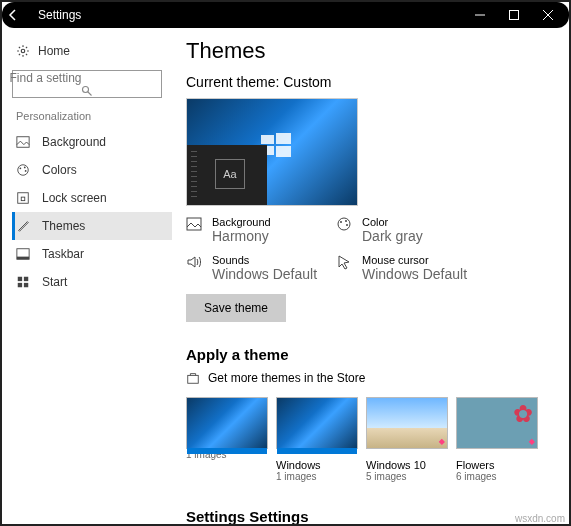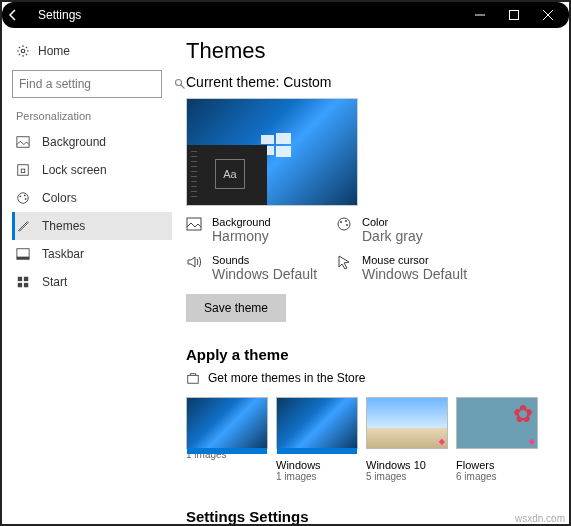--- a/index.html
+++ b/index.html
@@ -6,21 +6,21 @@
   body { font-family: "Segoe UI", sans-serif; font-size: 12px; background: #fff; color: #000; width: 571px; height: 526px; overflow: hidden; }
   .window { border: 2px solid #222; width: 571px; height: 526px; display: flex; flex-direction: column; background: #fff; }
   .titlebar { background: #000; color: #fff; height: 26px; display: flex; align-items: center; padding: 0 4px; border-radius: 12px; }
   .titlebar .back { width: 24px; text-align: center; cursor: pointer; }
   .titlebar .title { margin-left: 8px; font-size: 12px; }
   .titlebar .spacer { flex: 1; }
   .titlebar .wnd-btn { width: 34px; height: 26px; display: flex; align-items: center; justify-content: center; cursor: pointer; }
   .content { flex: 1; display: flex; overflow: hidden; }
   .sidebar { width: 170px; padding: 10px 0 0 10px; color: #333; }
   .home-row { display: flex; align-items: center; gap: 8px; padding: 6px 4px; cursor: pointer; }
-  .search-box { margin: 6px 10px 12px 0; height: 28px; border: 1px solid #999; display: flex; align-items: center; padding: 0 6px; color: #777; }
+  .search-box { margin: 6px 10px 12px 0; height: 28px; border: 1px solid #999; display: flex; align-items: center; padding: 0 6px; color: #777; flex-direction: column; }
   .search-box input { border: none; outline: none; flex: 1; font-size: 12px; color: #333; background: transparent; }
   .search-box .sicon { color: #777; }
   .section-label { color: #777; font-size: 11px; margin: 4px 0 6px 4px; }
   .nav-item { display: flex; align-items: center; gap: 10px; padding: 7px 4px; cursor: pointer; }
   .nav-item.selected { background: #e6e6e6; border-left: 3px solid #0078d7; padding-left: 1px; }
   .nav-item .ico { width: 16px; text-align: center; color: #444; }
   .main { flex: 1; padding: 10px 16px 0 14px; overflow-y: auto; }
   h1.page-title { font-size: 22px; font-weight: 400; margin-bottom: 10px; }
   .subhead { font-size: 14px; margin: 6px 0 8px 0; }
   .preview { width: 172px; height: 108px; background: linear-gradient(135deg, #0a3a66 0%, #1270c8 40%, #3aa0ff 55%, #0a3a66 100%); position: relative; border: 1px solid #ccc; }
@@ -109,36 +109,36 @@
             <svg width="14" height="14" viewBox="0 0 16 16">
               <rect x="1" y="2" width="14" height="12" stroke="#444" fill="none"></rect>
               <path d="M1 11 L5 7 L9 11 L12 8 L15 11" stroke="#444" fill="none"></path>
             </svg>
           </span>
         <span>Background</span>
       </div>
       <div class="nav-item">
         <span class="ico">
             <svg width="14" height="14" viewBox="0 0 16 16">
-              <rect x="2" y="2" width="12" height="12" stroke="#444" fill="none"></rect>
-              <rect x="6" y="7" width="4" height="4" stroke="#444" fill="none"></rect>
-            </svg>
-          </span>
-        <span>Lock screen</span>
-      </div>
-      <div class="nav-item">
-        <span class="ico">
-            <svg width="14" height="14" viewBox="0 0 16 16">
               <circle cx="8" cy="8" r="6" stroke="#444" fill="none"></circle>
               <circle cx="5" cy="6" r="1" fill="#444"></circle>
               <circle cx="10" cy="5" r="1" fill="#444"></circle>
               <circle cx="11" cy="9" r="1" fill="#444"></circle>
             </svg>
           </span>
         <span>Colors</span>
+      </div>
+      <div class="nav-item">
+        <span class="ico">
+            <svg width="14" height="14" viewBox="0 0 16 16">
+              <rect x="2" y="2" width="12" height="12" stroke="#444" fill="none"></rect>
+              <rect x="6" y="7" width="4" height="4" stroke="#444" fill="none"></rect>
+            </svg>
+          </span>
+        <span>Lock screen</span>
       </div>
       <div class="nav-item selected">
         <span class="ico">
             <svg width="14" height="14" viewBox="0 0 16 16">
               <path d="M3 13 L13 3 L14 4 L4 14 Z" stroke="#444" fill="none"></path>
             </svg>
           </span>
         <span>Themes</span>
       </div>
       <div class="nav-item">

